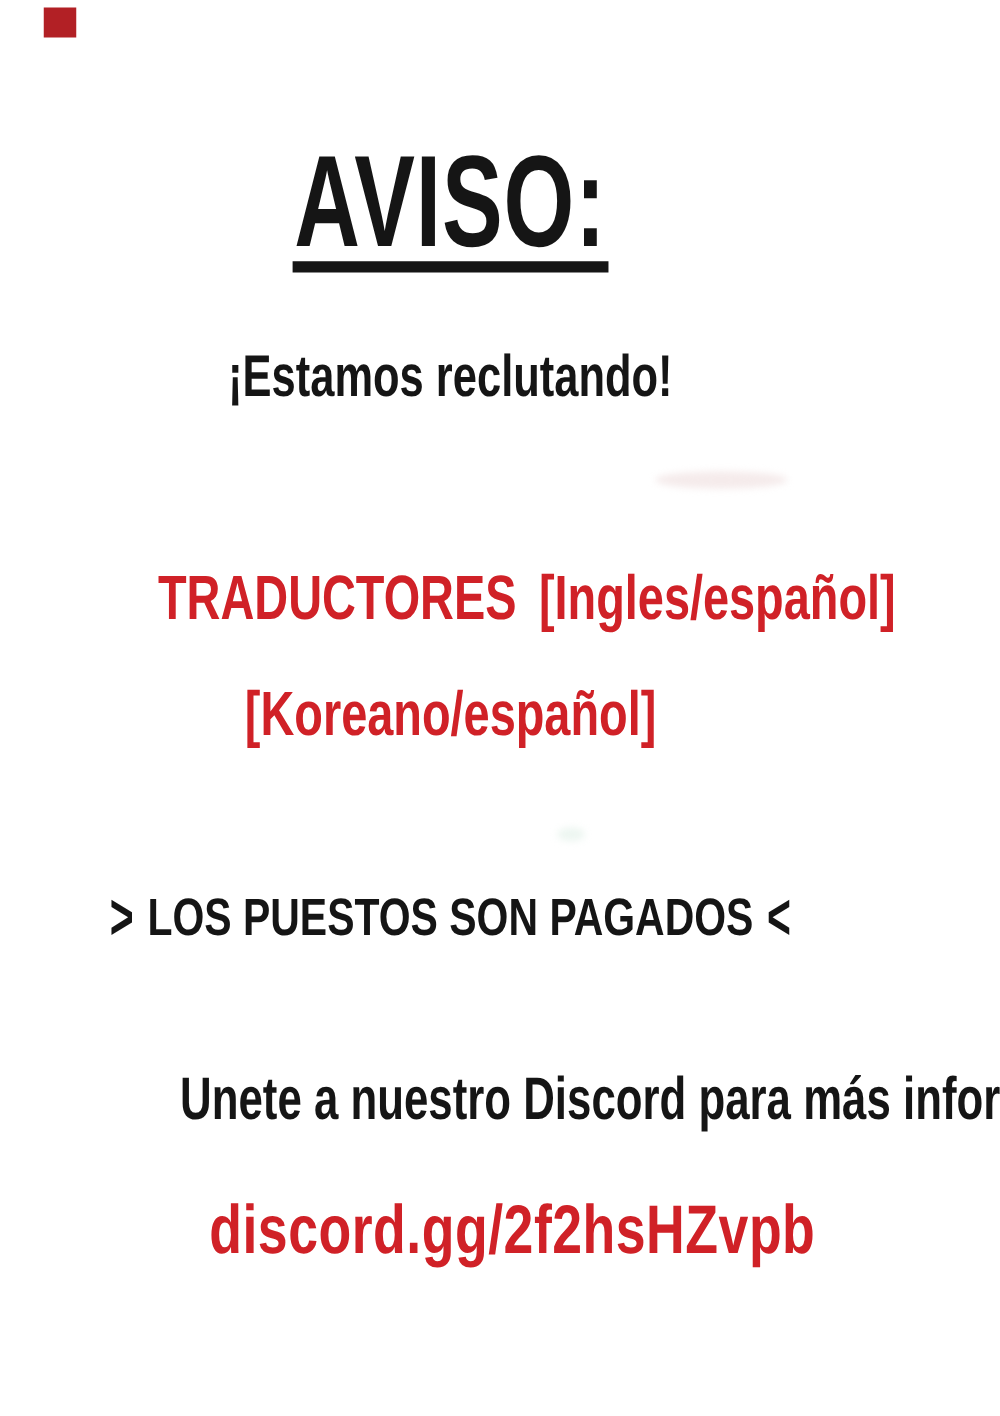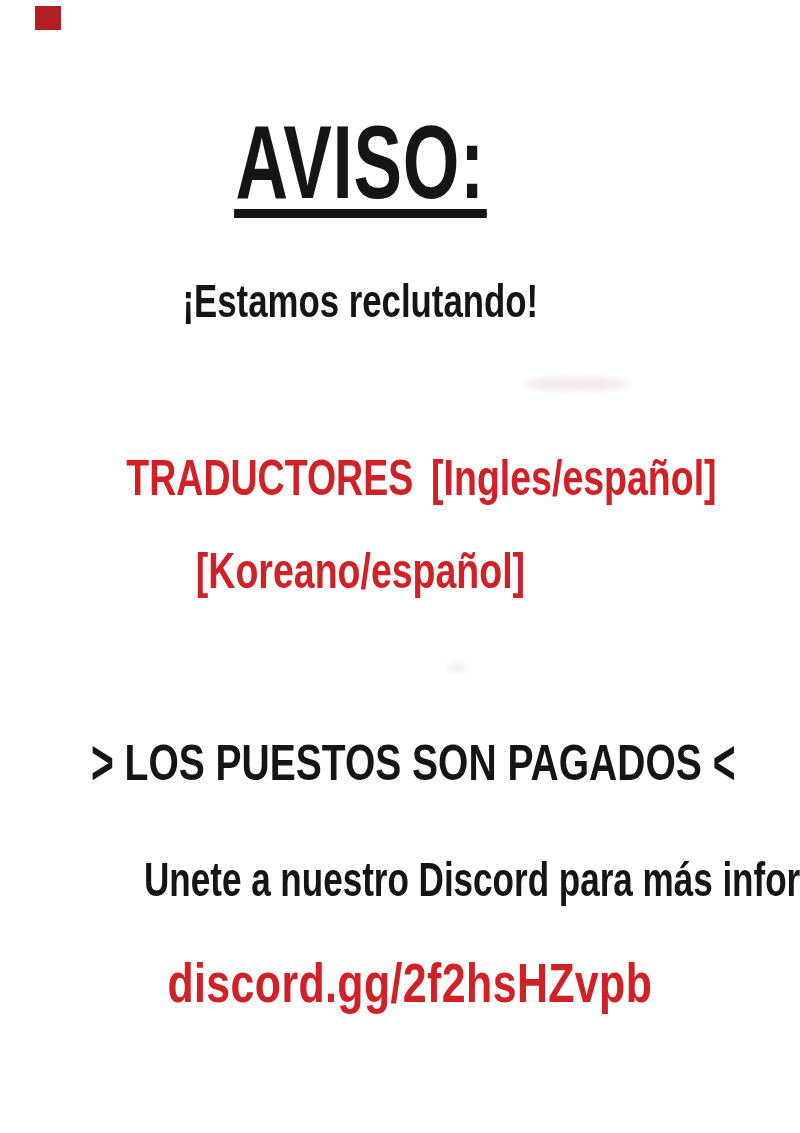--- a/index.html
+++ b/index.html
@@ -23,21 +23,21 @@
   .sx74{transform:scaleX(0.74);}
   .sx75{transform:scaleX(0.75);}
   .sx78{transform:scaleX(0.78);}
   .title{top:110px;font-size:104px;letter-spacing:1px;}
   .title-inner{display:inline-block;line-height:0.85;border-bottom:9px solid #151515;padding:0 2px 3px 2px;}
   .subtitle{top:277px;font-size:47px;}
   .recruit1{top:453px;font-size:50px;color:#d02127;padding-left:28px;}
   .recruit2{top:510px;font-size:50px;color:#d02127;margin-top:36px;}
   .role{font-weight:bold;}
   .role-detail{margin-left:10px;}
-  .paid{top:738px;font-size:50px;}
+  .paid{top:713px;font-size:42px;}
   .chev{display:inline-block;transform:scaleY(1.25);font-weight:bold;}
   .chev-l{margin-right:14px;}
   .chev-r{margin-left:14px;}
   .cta{top:856px;font-size:48px;}
   .discord{top:956px;font-size:55px;color:#d02127;letter-spacing:0.5px;text-align:right;}
   .corner-mark{
     position:absolute;left:35px;top:6px;width:26px;height:24px;
     background:#b22025;
   }
   .smudge{position:absolute;border-radius:50%;filter:blur(3px);}

